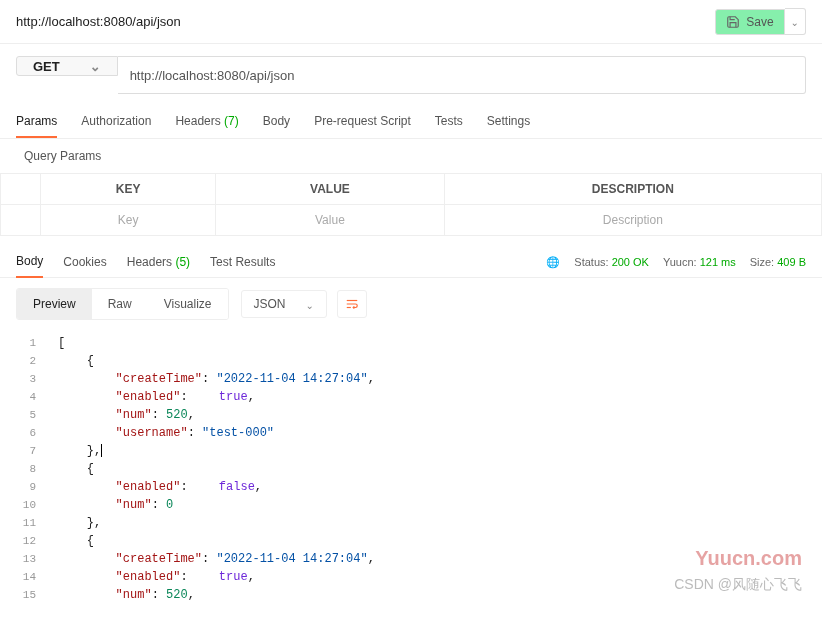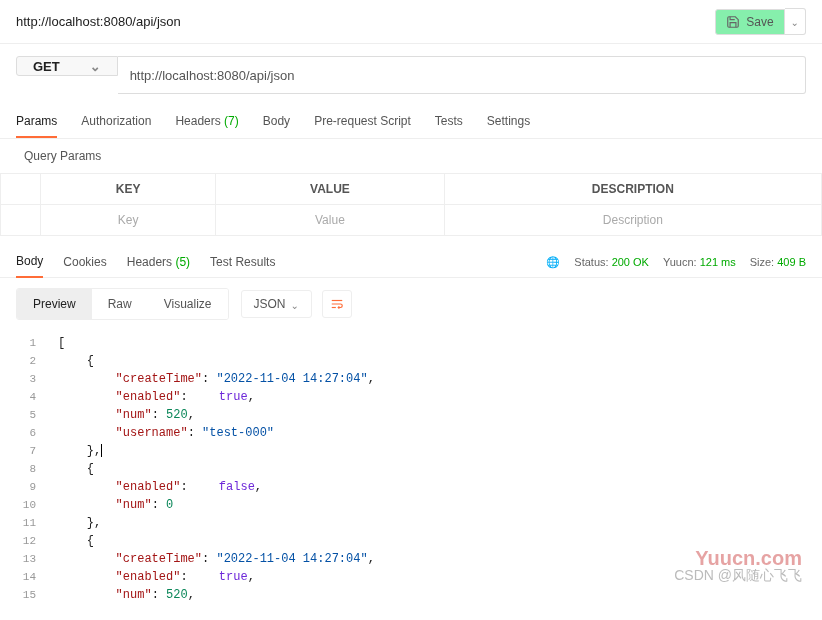--- a/index.html
+++ b/index.html
@@ -26,35 +26,35 @@
 .resp-tabs { display: flex; align-items: center; padding: 10px 16px 0; gap: 20px; font-size: 12px; }
 .resp-tabs .tab { padding-bottom: 8px; }
 .resp-meta { margin-left: auto; display: flex; align-items: center; gap: 14px; color: #666; font-size: 11px; }
 .resp-meta .val { color: #0a0; }
 .globe { color: #888; }
 .resp-border { border-bottom: 1px solid #eee; margin-top: -1px; }
 .viewbar { display: flex; align-items: center; padding: 10px 16px; gap: 0; }
 .seg { display: flex; border: 1px solid #eee; border-radius: 3px; overflow: hidden; }
 .seg button { border: none; background: #fff; padding: 8px 16px; cursor: pointer; color: #555; font-size: 12px; }
 .seg button.active { background: #eee; color: #212121; }
-.fmt-sel { display: flex; align-items: flex-end; gap: 5px; border: 1px solid #eee; border-radius: 3px; padding: 6px 12px; margin-left: 12px; cursor: pointer; color: #555; font-size: 12px; }
+.fmt-sel { display: flex; align-items: flex-end; gap: 20px; border: 1px solid #eee; border-radius: 3px; padding: 6px 12px; margin-left: 12px; cursor: pointer; color: #555; font-size: 12px; }
 .wrap-btn { margin-left: 10px; padding: 6px; border: 1px solid #eee; border-radius: 3px; cursor: pointer; color: #ff6c37; display:flex; align-items:center; }
 .code { font-family: Consolas, "Courier New", monospace; font-size: 12px; padding: 4px 0; }
 .code .row { display: flex; min-height: 18px; align-items: center; }
 .code .ln { width: 50px; text-align: right; padding-right: 14px; color: #999; user-select: none; font-size: 11px; }
 .code .tx { white-space: pre; padding-left: 8px; }
 .k { color: #a31515; }
 .s { color: #0451a5; }
 .b { color: #6d28d9; margin-left: 24px; }
 .n { color: #098658; text-align: right; }
 .p { color: #212121; }
 .caret { display:inline-block; width:1px; height:13px; background:#000; vertical-align:middle; }
 .wm { position: fixed; color: rgba(200,50,50,0.45); font-size: 20px; pointer-events: none; }
 .wm1 { right: 20px; bottom: 50px; font-weight: bold; }
-.wm2 { right: 20px; bottom: 35px; color: rgba(120,120,120,0.5); font-size: 14px; }
+.wm2 { right: 20px; bottom: 26px; color: rgba(120,120,120,0.5); font-size: 14px; }
 .icon-save { width:14px; height:14px; }
 .chev { font-size: 10px; color: #888; }
 </style>
 </head>
 <body>
 
 <div class="topbar">
   <div class="title">http://localhost:8080/api/json</div>
   <button class="save-btn">
     <svg class="icon-save" viewBox="0 0 24 24" fill="none" stroke="#666" stroke-width="2">

